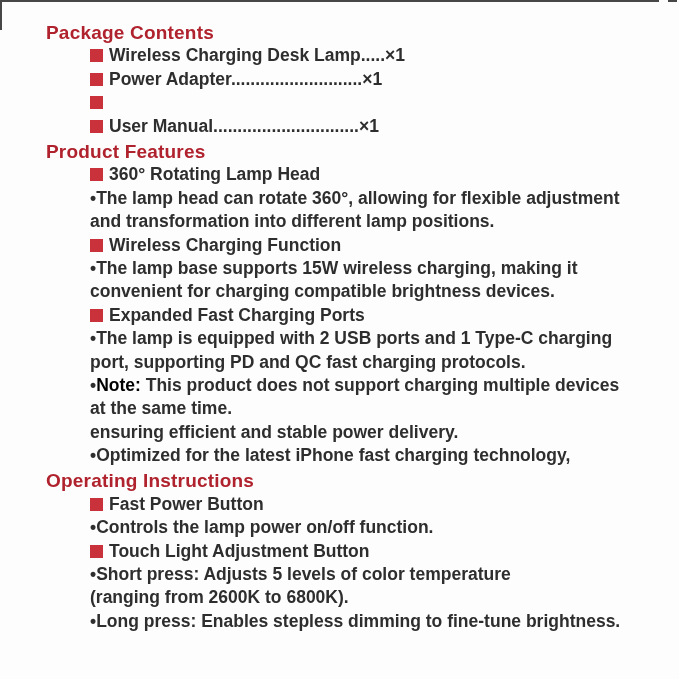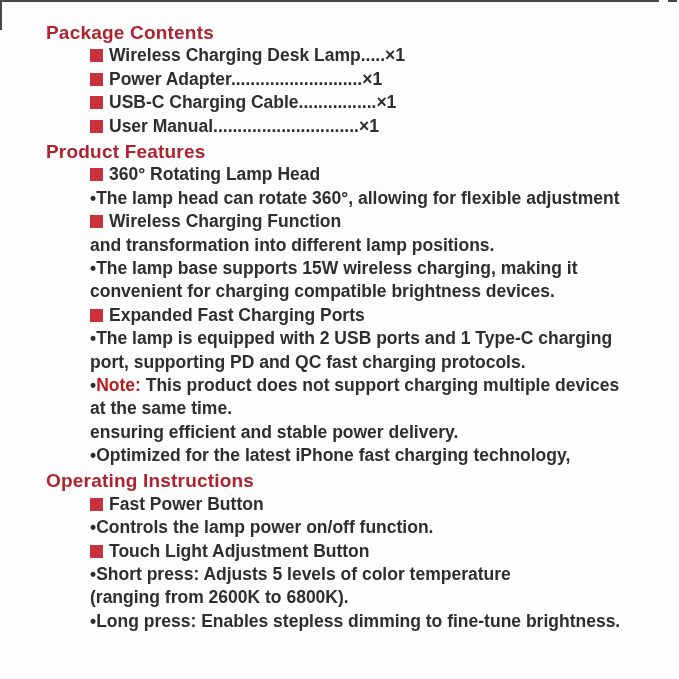--- a/index.html
+++ b/index.html
@@ -48,43 +48,43 @@
   .line { height: 23.4px; padding-left: 44px; }
   .sq {
     display: inline-block;
     width: 13px;
     height: 13px;
     background: #c9323a;
     margin-right: 6px;
     vertical-align: -1px;
   }
   .seg { color: #2e2e2e; }
-  .seg.red { color: #b91c1c; }
+  .seg.red { color: #000000; }
 </style>
 </head>
 <body>
 
 <div class="edge edge-top"></div>
 <div class="edge edge-dash"></div>
 <div class="edge edge-left"></div>
 
 <div class="content" id="content">
     <div class="section">
       <h2 class="section-title">Package Contents</h2>
       <div class="line"><span class="sq"></span><span class="seg">Wireless Charging Desk Lamp.....×1</span></div>
       <div class="line"><span class="sq"></span><span class="seg">Power Adapter...........................×1</span></div>
-      <div class="line"><span class="sq"></span><span class="seg">USB-C Charging Cable................×1</span></div>
+      <div class="line"><span class="sq"></span></div>
       <div class="line"><span class="sq"></span><span class="seg">User Manual..............................×1</span></div>
     </div>
     <div class="section">
       <h2 class="section-title">Product Features</h2>
       <div class="line"><span class="sq"></span><span class="seg">360° Rotating Lamp Head</span></div>
       <div class="line"><span class="seg">•The lamp head can rotate 360°, allowing for flexible adjustment</span></div>
+      <div class="line"><span class="seg">and transformation into different lamp positions.</span></div>
       <div class="line"><span class="sq"></span><span class="seg">Wireless Charging Function</span></div>
-      <div class="line"><span class="seg">and transformation into different lamp positions.</span></div>
       <div class="line"><span class="seg">•The lamp base supports 15W wireless charging, making it</span></div>
       <div class="line"><span class="seg">convenient for charging compatible brightness devices.</span></div>
       <div class="line"><span class="sq"></span><span class="seg">Expanded Fast Charging Ports</span></div>
       <div class="line"><span class="seg">•The lamp is equipped with 2 USB ports and 1 Type-C charging</span></div>
       <div class="line"><span class="seg">port, supporting PD and QC fast charging protocols.</span></div>
       <div class="line"><span class="seg">•</span><span class="seg red">Note:</span><span class="seg"> This product does not support charging multiple devices</span></div>
       <div class="line"><span class="seg">at the same time.</span></div>
       <div class="line"><span class="seg">ensuring efficient and stable power delivery.</span></div>
       <div class="line"><span class="seg">•Optimized for the latest iPhone fast charging technology,</span></div>
     </div>

